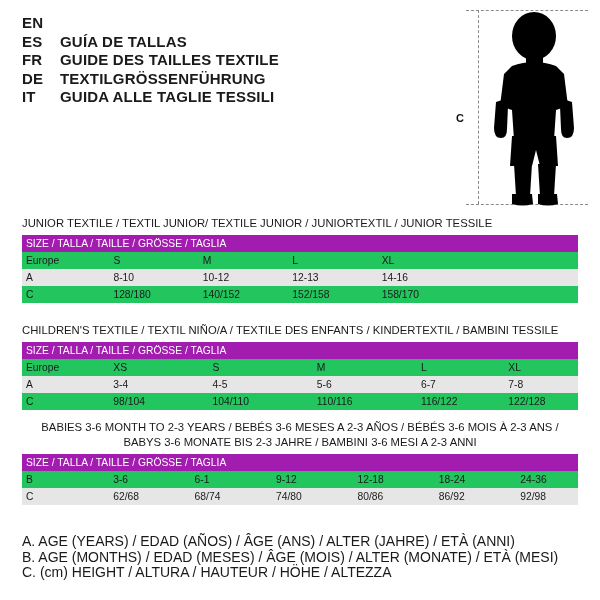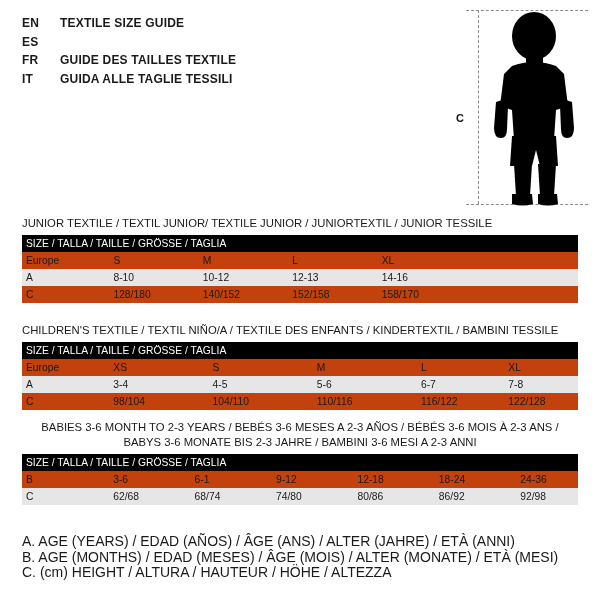--- a/index.html
+++ b/index.html
@@ -7,41 +7,41 @@
     width:600px;height:600px;
     background:#ffffff;
     font-family:"Liberation Sans", sans-serif;
     color:#1a1a1a;
     overflow:hidden;
   }
   .page{position:relative;width:600px;height:600px;}
 
   
   .header{position:absolute;left:22px;top:14px;width:440px;}
-  .hrow{display:flex;font-size:12px;line-height:18.5px;letter-spacing:.2px;}
+  .hrow{display:flex;font-size:15px;line-height:18.5px;letter-spacing:.2px;}
   .hlang{width:38px;font-weight:bold;}
   .htitle{font-weight:bold;}
 
   
   .figure{position:absolute;left:462px;top:8px;width:128px;height:200px;}
   .dashed-top{position:absolute;left:4px;top:2px;width:122px;border-top:1px dashed #8a8a8a;}
   .dashed-bottom{position:absolute;left:4px;top:196px;width:122px;border-top:1px dashed #8a8a8a;}
   .dashed-v{position:absolute;left:16px;top:2px;height:194px;border-left:1px dashed #8a8a8a;}
   .clabel{position:absolute;left:-6px;top:104px;font-size:11px;font-weight:bold;color:#111;}
   .silhouette{position:absolute;left:20px;top:2px;}
 
   
   .section{position:absolute;left:22px;width:556px;}
   .sec-title{font-size:11.3px;font-weight:normal;line-height:15px;margin-bottom:4px;}
   .sec-title .sub{display:block;text-align:center;}
   table{border-collapse:collapse;width:556px;font-size:10.3px;}
   td{padding:0;height:17px;vertical-align:middle;}
-  .hdr-plain td{background:#000000;color:#fff;padding-left:4px;}
+  .hdr-plain td{background:#a21caf;color:#fff;padding-left:4px;}
   tr.alt td{background:#e6e6e6;}
-  tr.plain td{background:#c2410c;}
+  tr.plain td{background:#22c55e;}
 
   
   .t-junior td.c0{width:88px;padding-left:4px;}
   .t-junior td.c1{width:90px;}
   .t-junior td.c2{width:90px;}
   .t-junior td.c3{width:90px;}
   .t-junior td.c4{width:198px;}
 
   
   .t5 td.c0{width:88px;padding-left:4px;}
@@ -64,28 +64,32 @@
   .footer div{white-space:nowrap;}
 </style>
 </head>
 <body>
 
 <div class="page">
 
   <div class="header">
     <div class="hrow">
       <span class="hlang">EN</span>
-      <span class="htitle">TEXTILE SIZE GUIDE</span>
     </div>
     <div class="hrow">
       <span class="hlang">ES</span>
+      <span class="htitle">GUÍA DE TALLAS</span>
     </div>
     <div class="hrow">
       <span class="hlang">FR</span>
       <span class="htitle">GUIDE DES TAILLES TEXTILE</span>
+    </div>
+    <div class="hrow">
+      <span class="hlang">DE</span>
+      <span class="htitle">TEXTILGRÖSSENFÜHRUNG</span>
     </div>
     <div class="hrow">
       <span class="hlang">IT</span>
       <span class="htitle">GUIDA ALLE TAGLIE TESSILI</span>
     </div>
   </div>
 
   <div class="figure">
     <div class="dashed-top"></div>
     <div class="dashed-bottom"></div>

